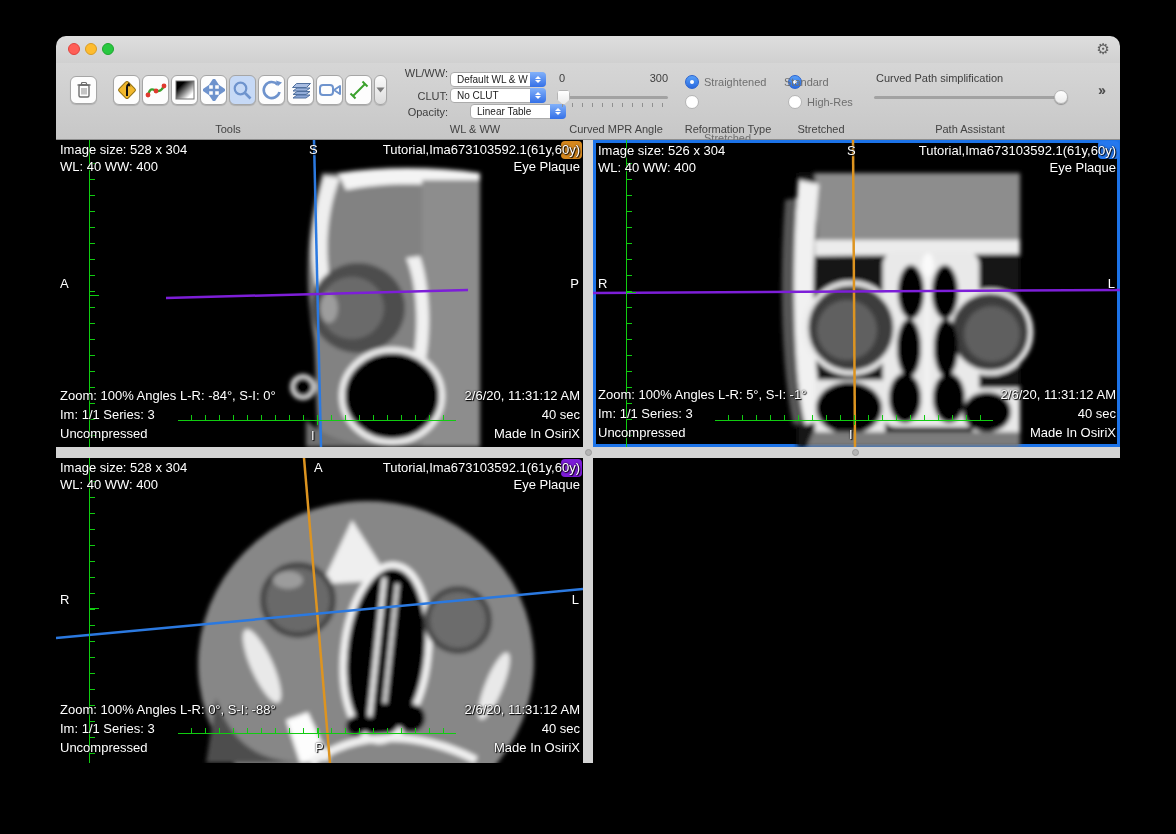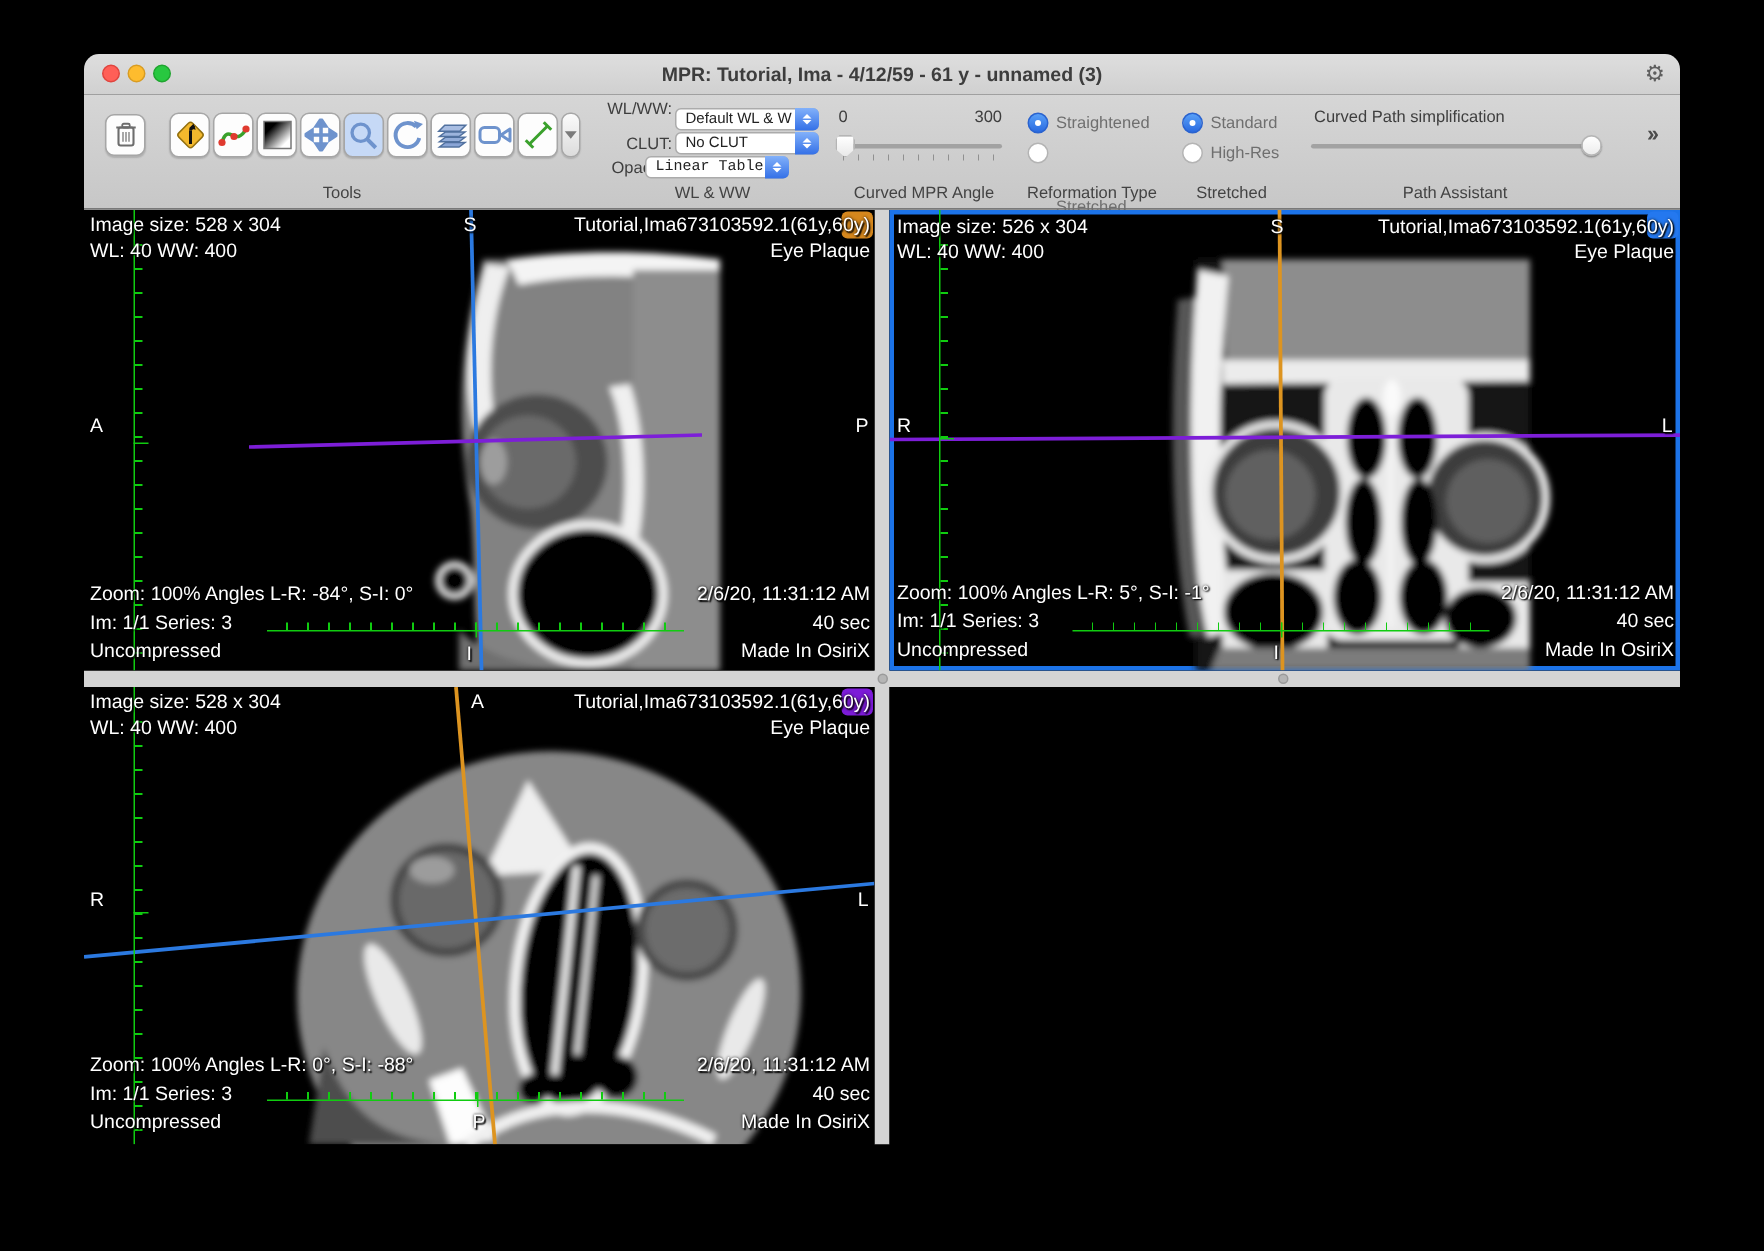--- a/index.html
+++ b/index.html
@@ -93,21 +93,20 @@
 </style>
 </head>
 <body>
 
 <div class="window">
 
   <div class="titlebar">
     <div class="tl red"></div>
     <div class="tl yellow"></div>
     <div class="tl green"></div>
-    <div class="title">MPR: Tutorial, Ima - 4/12/59 - 61 y - unnamed (3)</div>
     <div class="gear">⚙</div>
   </div>
 
   <div class="toolbar">
 
     <div class="tool-btn" style="left:14px;top:13px;width:27px;height:28px;">
       <svg width="16" height="18" viewBox="0 0 16 18">
         <rect x="3" y="4" width="10" height="12" rx="1.5" fill="none" stroke="#6d6d6d" stroke-width="1.4"></rect>
         <line x1="1.5" y1="4" x2="14.5" y2="4" stroke="#6d6d6d" stroke-width="1.4"></line>
         <rect x="5.5" y="1.5" width="5" height="2.5" rx="1" fill="none" stroke="#6d6d6d" stroke-width="1.2"></rect>
@@ -201,38 +200,38 @@
     <div class="dd" style="left:394px;top:9px;">
       <span>Default WL &amp; W</span>
       <span class="dd-cap"></span>
     </div>
     <div class="dd-label" style="right:672px;top:27px;">CLUT:</div>
     <div class="dd" style="left:394px;top:25px;">
       <span>No CLUT</span>
       <span class="dd-cap"></span>
     </div>
     <div class="dd-label" style="right:672px;top:43px;">Opacity:</div>
-    <div class="dd" style="left:374px;top:41px;font-family:Liberation Mono, monospace;">
+    <div class="dd" style="left:414px;top:41px;">
       <span>Linear Table</span>
       <span class="dd-cap"></span>
     </div>
 
     <div class="tb-label" style="left:503px;top:9px;">0</div>
     <div class="tb-label" style="left:584px;top:9px;width:28px;text-align:right;">300</div>
     <div class="slider-track" style="left:502px;top:33px;width:110px;"></div>
     <div class="angle-ticks" style="left:506px;top:40px;width:104px;"></div>
     <div class="thumb-pointer" style="left:501px;top:27px;"></div>
 
     <div class="radio on" style="left:629px;top:12px;"></div>
     <div class="radio-label" style="left:648px;top:13px;">Straightened</div>
     <div class="radio off" style="left:629px;top:32px;"></div>
     <div class="radio-label" style="left:648px;top:33px;margin-top:36px;">Stretched</div>
 
     <div class="radio on" style="left:732px;top:12px;"></div>
-    <div class="radio-label" style="left:751px;top:13px;text-align:center;">Standard</div>
+    <div class="radio-label" style="left:728px;top:13px;text-align:center;">Standard</div>
     <div class="radio off" style="left:732px;top:32px;"></div>
     <div class="radio-label" style="left:751px;top:33px;">High-Res</div>
 
     <div class="tb-label" style="left:820px;top:9px;width:190px;text-align:left;">Curved Path simplification</div>
     <div class="slider-track" style="left:818px;top:33px;width:194px;"></div>
     <div class="thumb-circle" style="left:998px;top:27px;"></div>
 
     <div class="chev" style="left:1042px;top:18px;">››</div>
 
     <div class="sec" style="left:122px;width:100px;">Tools</div>

